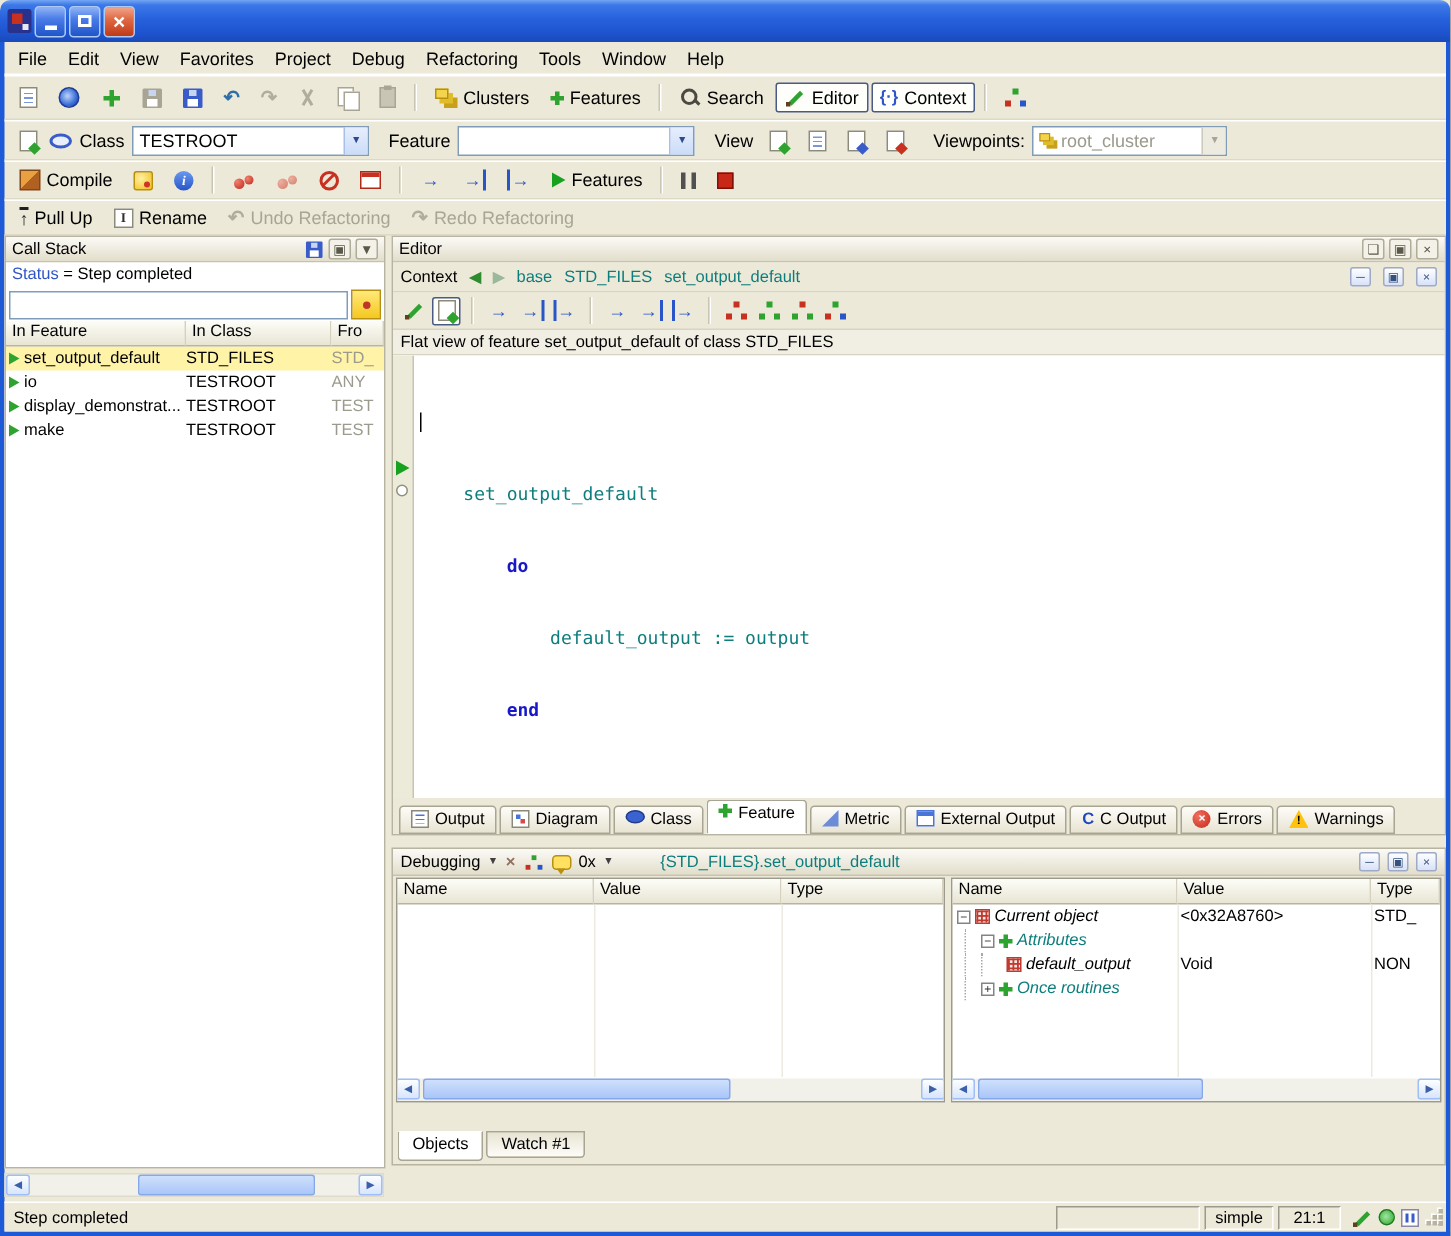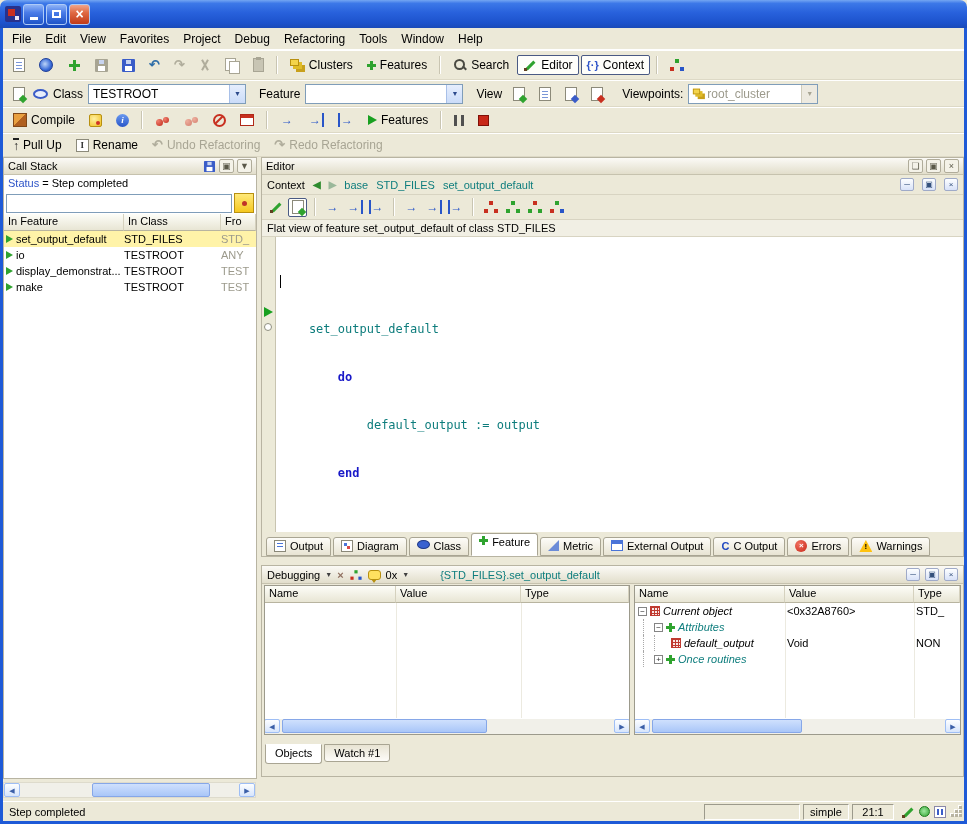--- a/index.html
+++ b/index.html
@@ -223,21 +223,21 @@
   .vline{position:absolute;top:17px;bottom:16px;width:1px;background:#ECEAE0;}
   .gr{display:flex;height:16px;font-size:11px;align-items:center;white-space:nowrap;position:relative;}
   .gc1{width:150px;display:flex;align-items:center;gap:3px;overflow:hidden;}
   .gc2{width:129px;overflow:hidden;padding-left:2px;}
   .gc3{flex:1;overflow:hidden;padding-left:2px;}
   .tname{color:#000;font-style:italic;} .tname.teal{color:#0E7D7D;}
   .expander{width:9px;height:9px;border:1px solid #848484;background:#fff;font:8px/7px "Liberation Sans",sans-serif;
     text-align:center;color:#303030;flex:none;}
   .treepad{display:inline-block;height:16px;flex:none;border-left:1px dotted #A8A8A8;}
 
-  .dbgtabs{position:absolute;left:3px;bottom:12px;height:20px;display:flex;gap:2px;align-items:flex-start;}
+  .dbgtabs{position:absolute;left:3px;bottom:2px;height:20px;display:flex;gap:2px;align-items:flex-start;}
   .dtab{font-size:11px;padding:2px 9px;border:1px solid #A9A593;border-radius:0 0 3px 3px;
     background:linear-gradient(#E8E4D3,#FDFCF8);height:18px;}
   .dtab.active{background:#fff;border-top-color:#fff;height:20px;}
 
   
   .sb{position:absolute;left:3px;right:3px;bottom:3px;height:20px;background:#ECE9D8;border-top:1px solid #fff;
     display:flex;align-items:center;font-size:11px;}
   .sb .msg{flex:1;padding:0 6px;}
   .sb-cell{height:16px;border:1px solid;border-color:#9C9A8C #FFFFFF #FFFFFF #9C9A8C;display:flex;
     align-items:center;justify-content:center;margin-right:3px;padding:0 5px;background:#ECE9D8;}

